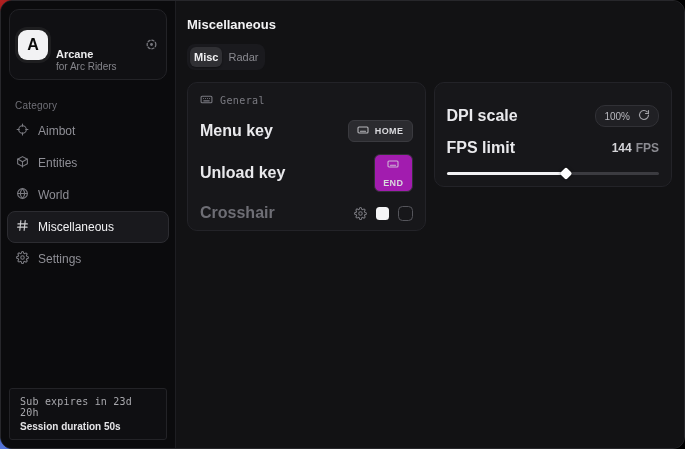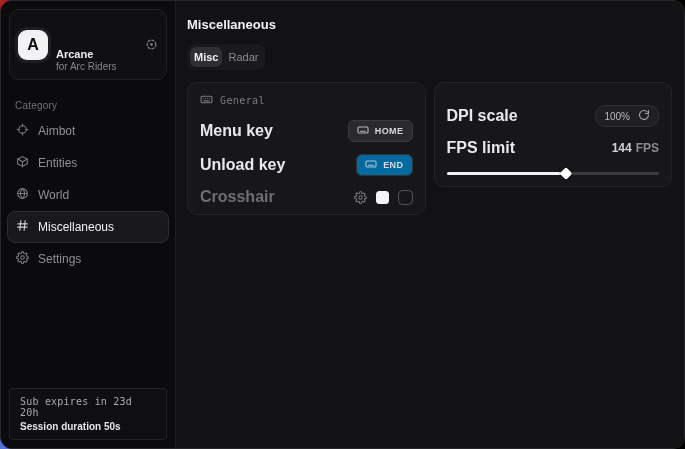--- a/index.html
+++ b/index.html
@@ -59,21 +59,21 @@
     padding:10px 12px 8px; }
   .card-header { display:flex; align-items:center; gap:7px; color:#7b7b82;
     font-family:"DejaVu Sans Mono",monospace; font-size:10px; letter-spacing:.04em; }
   .row { display:flex; align-items:center; justify-content:space-between; margin-top:12px; min-height:18px; }
   .row-label { color:#e9e9ec; font-size:16px; font-weight:bold; }
   .row-label.dim { color:#6e6e75; }
 
   .keybind { display:inline-flex; align-items:center; gap:6px; background:#2b2b2f;
     border:1px solid #3a3a3f; border-radius:6px; padding:3px 8px; color:#d9d9dd;
     font-size:9px; font-weight:bold; letter-spacing:.05em; cursor:pointer; }
-  .keybind.darker { background:#0369a1; border-color:#313136; }
+  .keybind.darker { background:#a21caf; border-color:#313136;flex-direction:column; }
   .keybind svg { opacity:.8; }
 
   .cross-controls { display:flex; align-items:center; gap:9px; }
   .gear-btn { color:#77777d; display:flex; cursor:pointer; }
   .swatch { width:13px; height:13px; background:#f4f4f6; border-radius:3.5px; cursor:pointer; }
   .checkbox { width:15px; height:15px; border:1.5px solid #55555b; border-radius:4.5px;
     background:transparent; cursor:pointer; }
 
   .dpi-control { display:inline-flex; align-items:center; gap:8px; background:#202024;
     border:1px solid #313136; border-radius:10px; padding:3px 8px; color:#b9b9bf;

